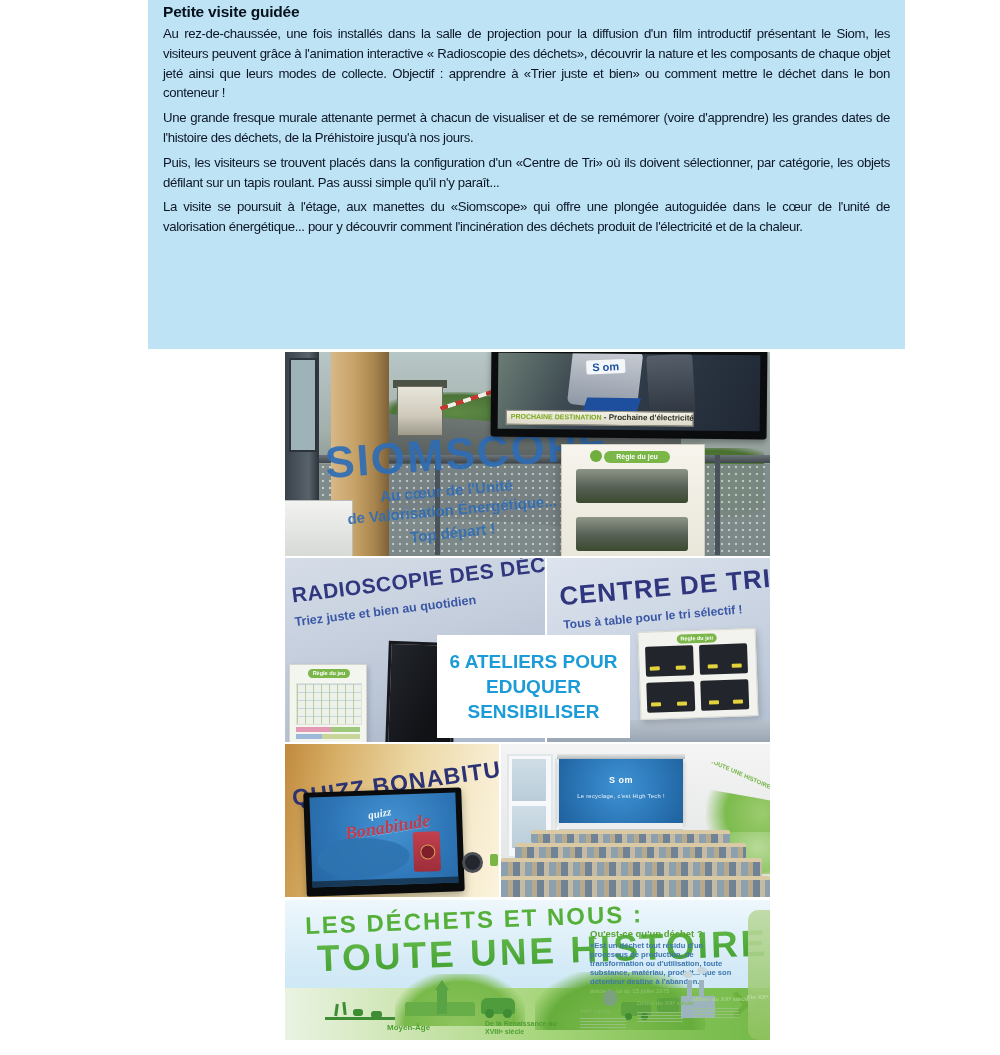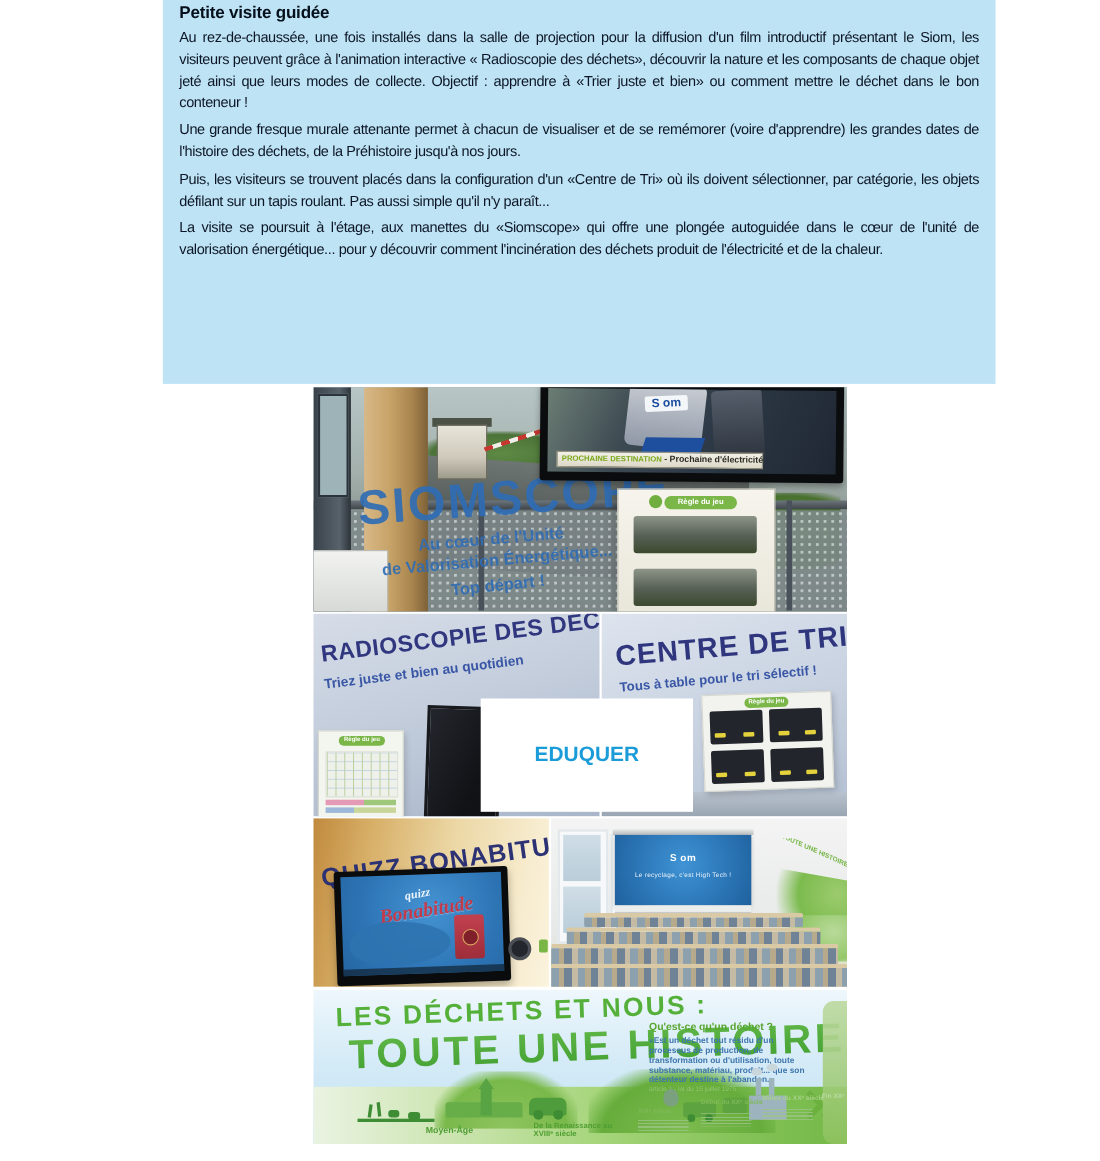--- a/index.html
+++ b/index.html
@@ -226,21 +226,23 @@
         <div class="p3-chip" style="left:30px;top:20px;"></div>
       </div>
       <div class="p3-panel" style="left:60px;top:50px;">
         <div class="p3-chip" style="left:8px;top:20px;"></div>
         <div class="p3-chip" style="left:32px;top:20px;"></div>
       </div>
     </div>
   </div>
 
   <div class="overlay">
+    <div>6 ATELIERS POUR</div>
     <div>EDUQUER</div>
+    <div>SENSIBILISER</div>
   </div>
 
   <div class="ph" id="ph4">
     <div class="p4-title">QUIZZ BONABITUDE</div>
     <div class="p4-tv">
       <div class="p4-screen">
         <div class="p4-quizz">quizz</div>
         <div class="p4-bona">Bonabitude</div>
         <div class="p4-map"></div>
         <div class="p4-pass">

